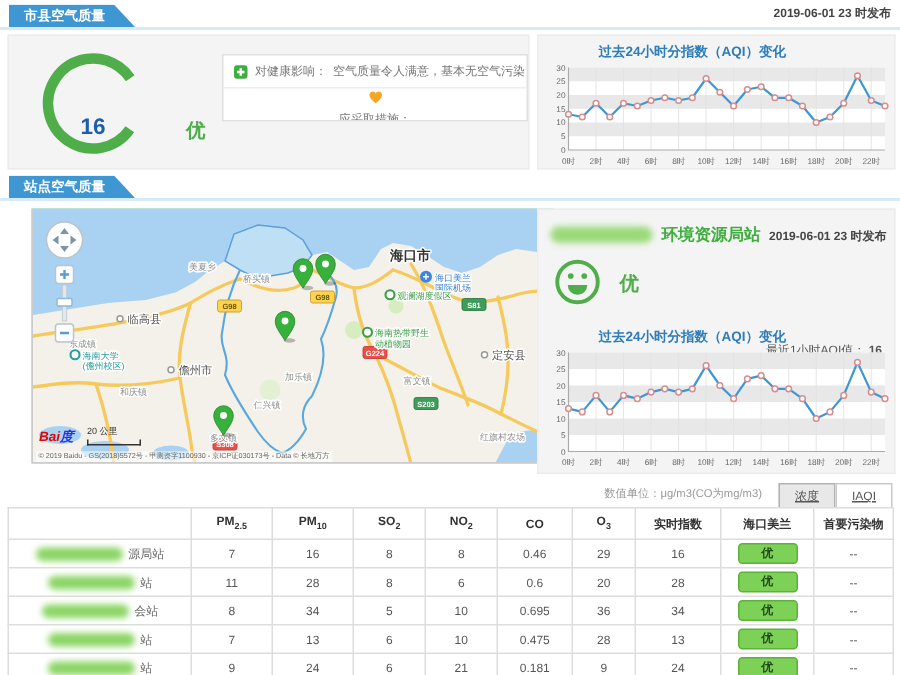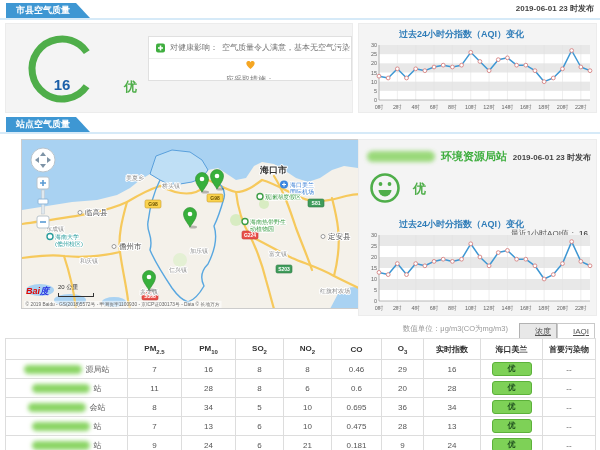--- a/index.html
+++ b/index.html
@@ -43,21 +43,21 @@
     transform:scale(.8);transform-origin:left bottom;background:rgba(255,255,255,.55);padding:0 2px;}
   .map-logo{position:absolute;left:4px;bottom:10px;font-size:9px;font-weight:bold;font-style:italic;}
   .map-logo .l1{color:#e10601;} .map-logo .l2{color:#2932e1;}
   .map-scale{position:absolute;left:36px;bottom:11px;font-size:6px;color:#333;}
   .map-scale .bar{height:3px;border:1px solid #333;border-top:none;width:34px;margin-top:1px;}
   
   .tbl-title{position:absolute;left:6px;top:321px;font-size:9.5px;font-weight:bold;color:#2e7cb8;}
   .unit-note{position:absolute;right:92px;top:324px;font-size:7.5px;color:#999;}
   .toggles{position:absolute;right:5px;top:320px;}
   .tg{display:inline-block;min-width:26px;height:15px;line-height:15px;border:1px solid #c9c9c9;
-    font-size:8px;color:#555;text-align:right;padding:0 5px;background:#fff;cursor:pointer;text-decoration:underline;}
+    font-size:8px;color:#555;text-align:center;padding:0 5px;background:#fff;cursor:pointer;text-decoration:underline;}
   .tg.active{background:#e8e8e8;border-color:#b2b2b2;}
   table.aq{position:absolute;left:5px;top:338px;width:590px;border-collapse:collapse;
     font-size:8px;color:#555;background:#fff;table-layout:fixed;}
   table.aq th,table.aq td{border:1px solid #ddd;text-align:center;padding:0;height:18px;}
   table.aq th{height:20px;color:#333;font-size:8px;background:#fff;}
   table.aq sub{font-size:6px;}
   .blur-sm{display:inline-block;width:58px;height:9px;background:#8bd565;border-radius:5px;
     filter:blur(2px);vertical-align:middle;margin-right:4px;}
   .sfx{font-size:8px;color:#666;vertical-align:middle;margin-top:34px;}
   .badge{display:inline-block;width:38px;height:12px;line-height:12px;background:#7ed157;

